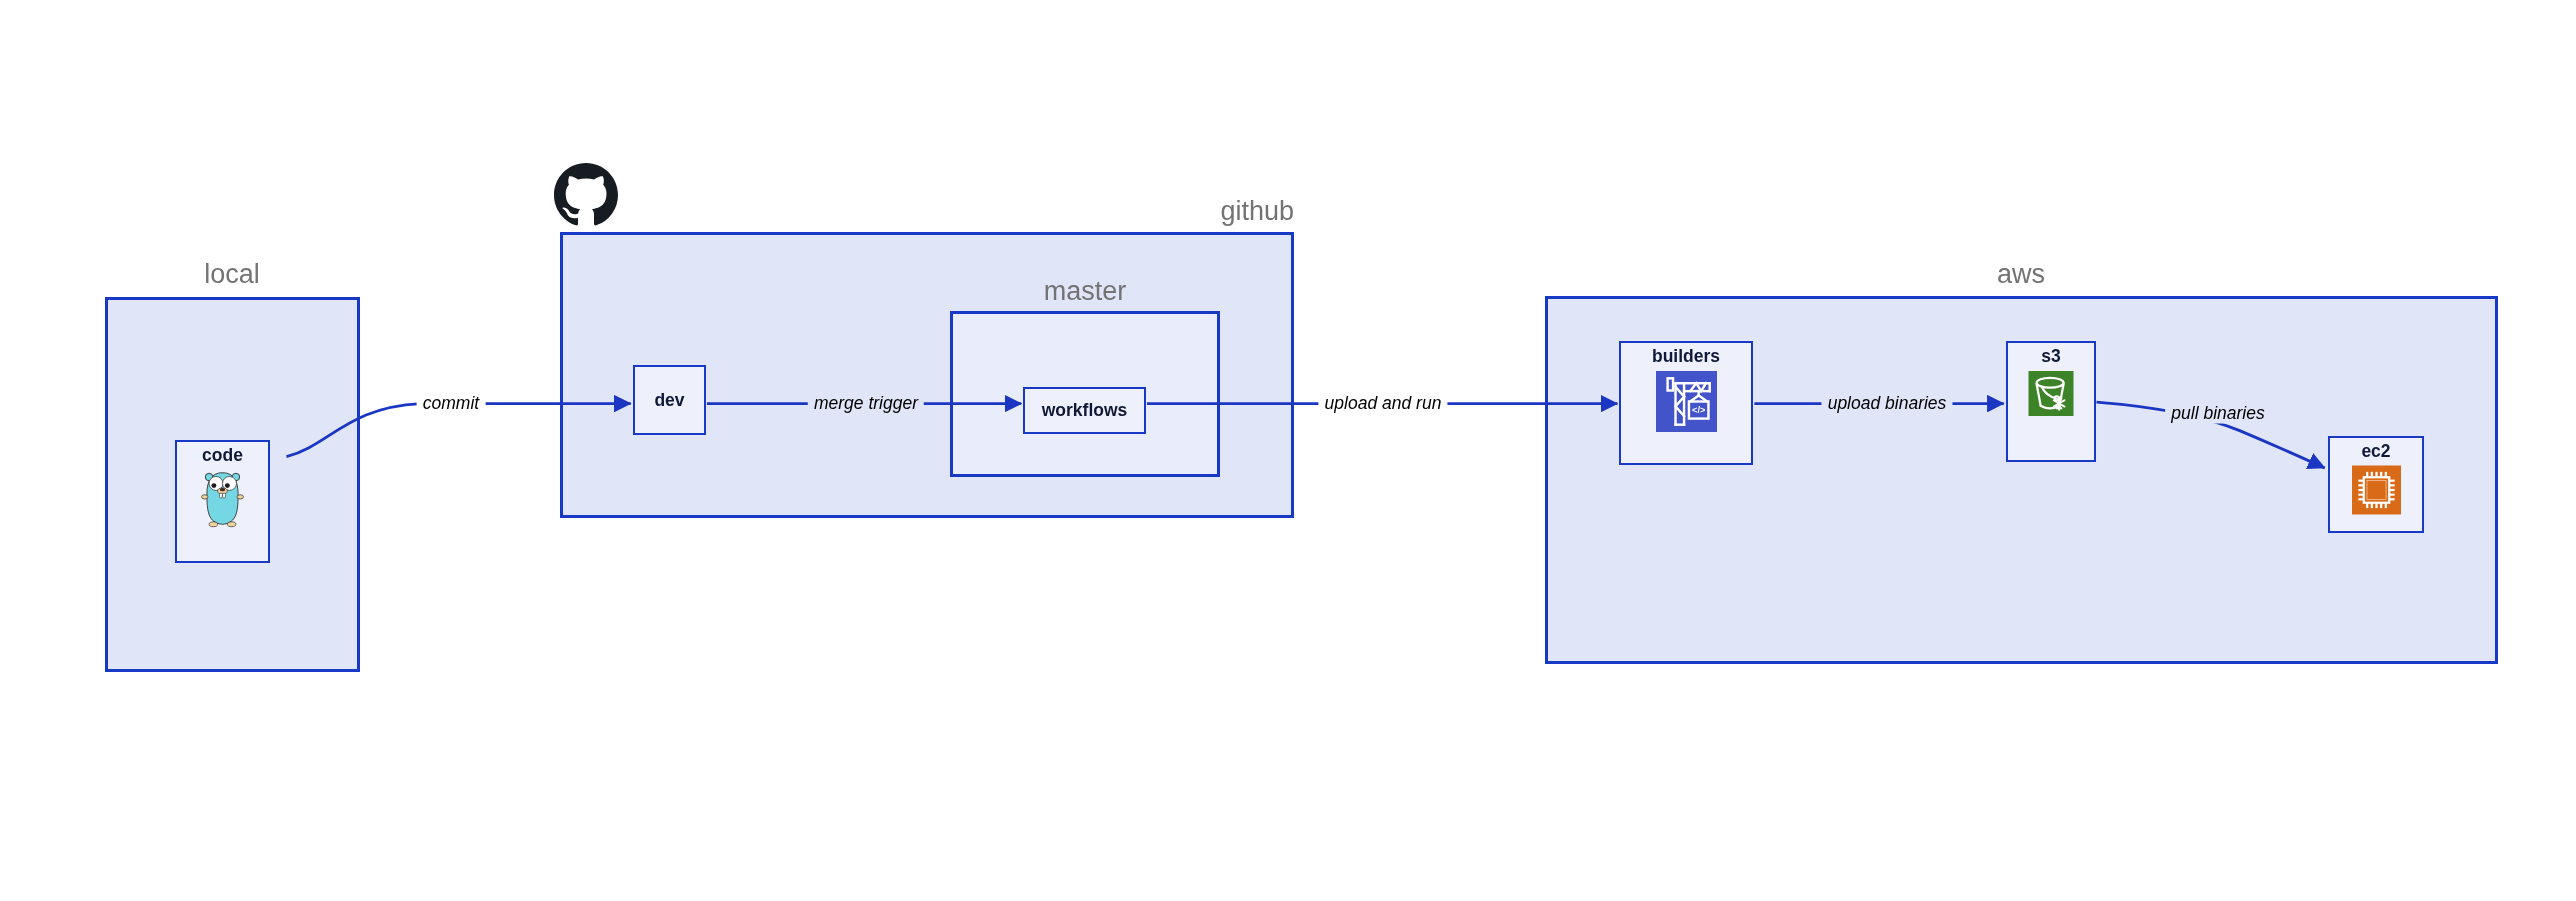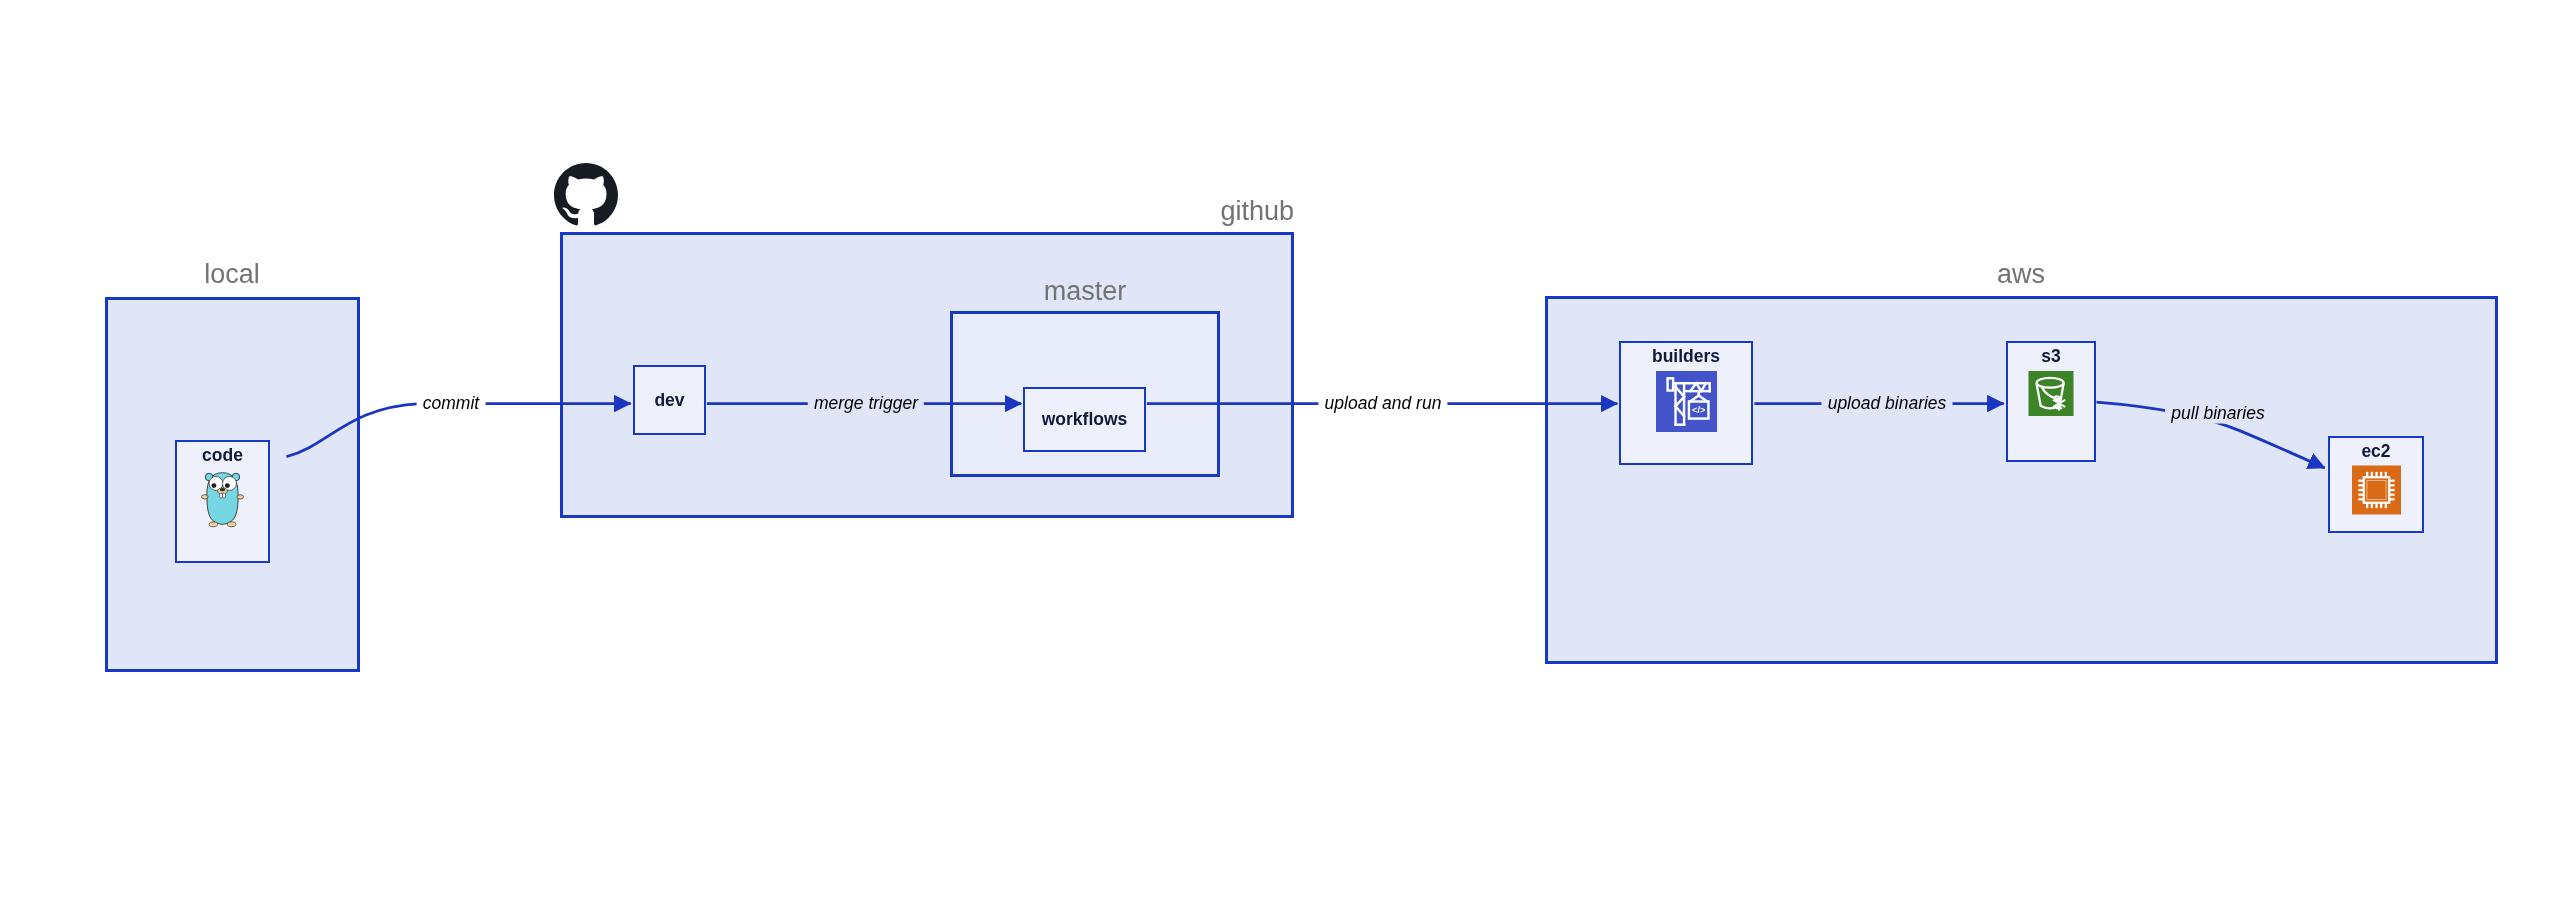--- a/index.html
+++ b/index.html
@@ -85,21 +85,21 @@
       <ellipse cx="40" cy="38.5" rx="5" ry="3.2" fill="#3a2d26"></ellipse>
       <rect x="34.5" y="45" width="5.2" height="9" rx="2" fill="#ffffff" stroke="#2e2a26" stroke-width="1.1"></rect>
       <rect x="40.3" y="45" width="5.2" height="9" rx="2" fill="#ffffff" stroke="#2e2a26" stroke-width="1.1"></rect>
     </svg>
   </div>
 
   <div class="node center-label" style="left:633px;top:365px;width:73px;height:70px">
     <div class="nlabel">dev</div>
   </div>
 
-  <div class="node center-label" style="left:1023px;top:387px;width:123px;height:65px">
+  <div class="node center-label" style="left:1023px;top:387px;width:123px;height:47px">
     <div class="nlabel">workflows</div>
   </div>
 
   <div class="node" style="left:1619px;top:341px;width:134px;height:124px">
     <div class="nlabel">builders</div>
     <svg width="61" height="63" viewBox="0 0 100 100" style="margin-top:3.1px">
       <rect x="0" y="0" width="100" height="100" fill="#4353c9"></rect>
       <g stroke="#ffffff" stroke-width="4" fill="none" stroke-linecap="square">
         <rect x="19" y="12" width="9" height="20"></rect>
         <line x1="32" y1="20" x2="32" y2="88"></line>

